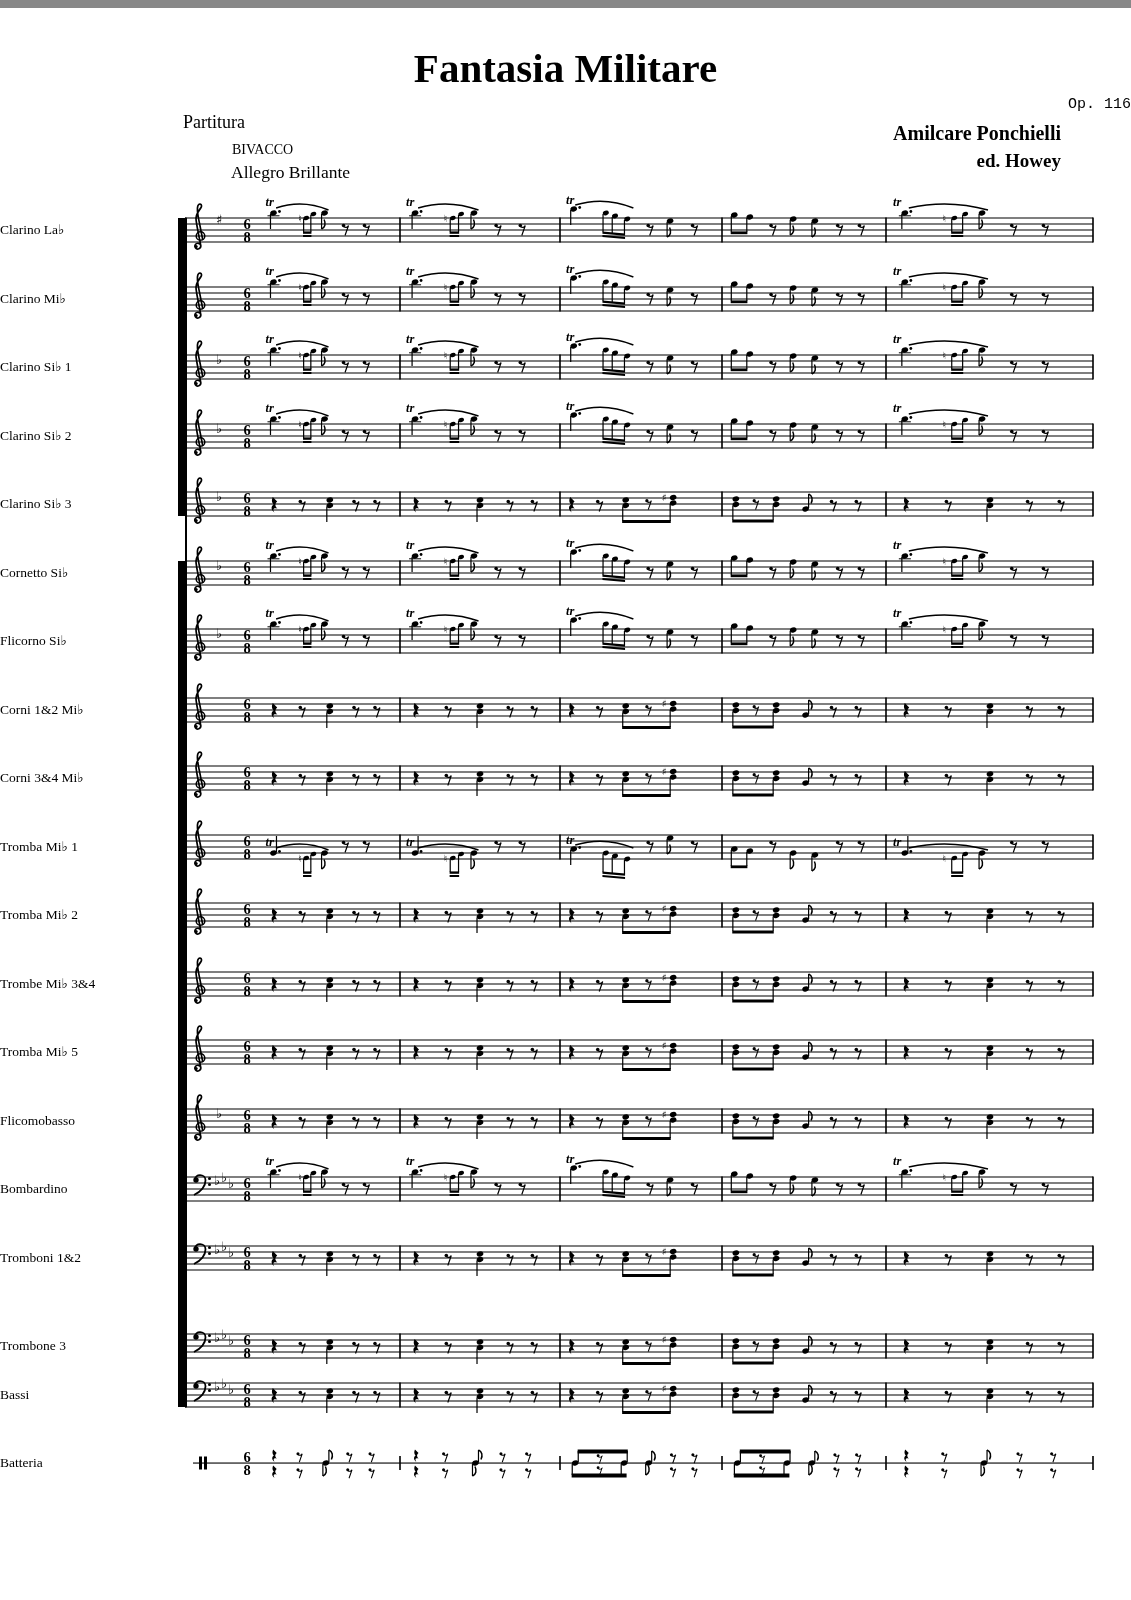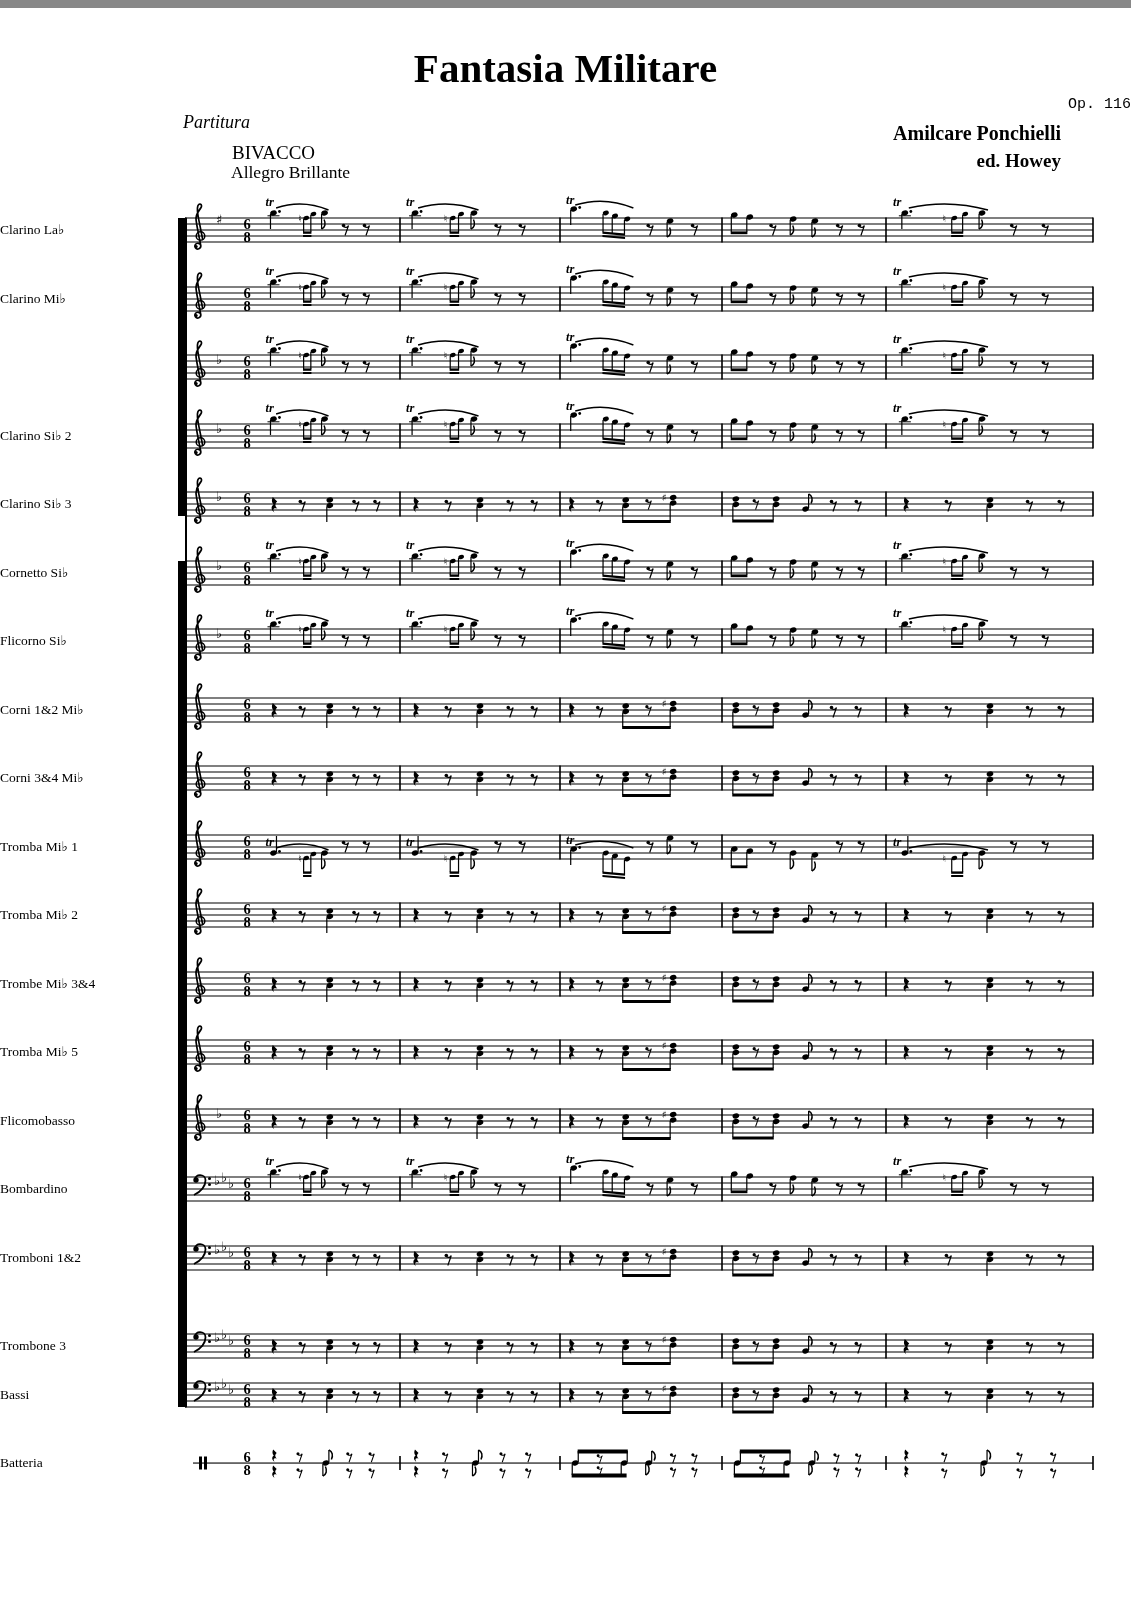--- a/index.html
+++ b/index.html
@@ -1,22 +1,22 @@
 <!DOCTYPE html>
 <html><head>
 <meta charset="utf-8">
 <style>
   html,body{margin:0;padding:0;background:#888;}
   .page{position:relative;width:1131px;height:1600px;background:#fff;color:#000;
         font-family:"Liberation Serif","DejaVu Serif",serif;overflow:hidden;margin:8px auto;}
   .hdr{position:absolute;white-space:nowrap;}
   .title{left:0;width:100%;text-align:center;top:36px;font-size:41px;font-weight:bold;}
   .opus{left:0;width:100%;text-align:right;top:88px;font-size:15px;font-family:Liberation Mono, monospace;}
-  .partitura{left:183px;top:104px;font-size:18px;font-style:italic;}
-  .bivacco{left:232px;top:134px;font-size:19px;}
+  .partitura{left:183px;top:104px;font-size:18px;}
+  .bivacco{left:232px;top:134px;font-size:14px;}
   .tempo{left:231px;top:154px;font-size:17.5px;text-align:center;}
   .composer{right:70px;top:114px;font-size:20px;font-weight:bold;}
   .editor{right:70px;top:142px;font-size:19px;font-weight:bold;}
   .row{position:absolute;left:0;width:1131px;height:68px;}
   .ilabel{position:absolute;left:0;top:0;width:180px;height:68px;line-height:68px;
           text-align:left;font-size:13.5px;padding-right:2px;
           font-family:"Liberation Serif","DejaVu Sans",serif;}
   .staff{position:absolute;left:185px;top:0;}
   .sysline{position:absolute;background:#000;}
 </style>
@@ -289,20 +289,21 @@
           <ellipse cx="797.06" cy="17" rx="3.4" ry="2.5" transform="rotate(-18 797.06 17)" fill="#000"></ellipse>
           <rect x="793.4599999999999" y="18" width="1.2" height="15" fill="#000"></rect>
           <path d="M 794.06 33 c 3.5 -1.5 4.5 -5.5 2.5 -9.5" stroke="#000" stroke-width="1.5" fill="none"></path>
           <circle cx="826.74" cy="29.5" r="1.8" fill="#000"></circle>
           <path d="M 826.74 30.5 C 828.74 32 830.74 31.5 831.74 29.5 L 828.24 39.5" stroke="#000" stroke-width="1.2" fill="none"></path>
           <circle cx="858.4200000000001" cy="29.5" r="1.8" fill="#000"></circle>
           <path d="M 858.4200000000001 30.5 C 860.4200000000001 32 862.4200000000001 31.5 863.4200000000001 29.5 L 859.9200000000001 39.5" stroke="#000" stroke-width="1.2" fill="none"></path>
         </svg>
       </div>
       <div class="row" style="top:325px">
+      <div class="ilabel">Clarino Si♭ 1</div>
       <svg class="staff" width="910" height="68" viewBox="0 0 910 68">
           <rect x="0" y="21.5" width="908" height="1" fill="#000"></rect>
           <rect x="0" y="27.5" width="908" height="1" fill="#000"></rect>
           <rect x="0" y="33.5" width="908" height="1" fill="#000"></rect>
           <rect x="0" y="39.5" width="908" height="1" fill="#000"></rect>
           <rect x="0" y="45.5" width="908" height="1" fill="#000"></rect>
           <rect x="0" y="21.5" width="1.6" height="25" fill="#000"></rect>
           <rect x="214.2" y="21.5" width="1.6" height="25" fill="#000"></rect>
           <rect x="374.2" y="21.5" width="1.6" height="25" fill="#000"></rect>
           <rect x="536.2" y="21.5" width="1.6" height="25" fill="#000"></rect>

